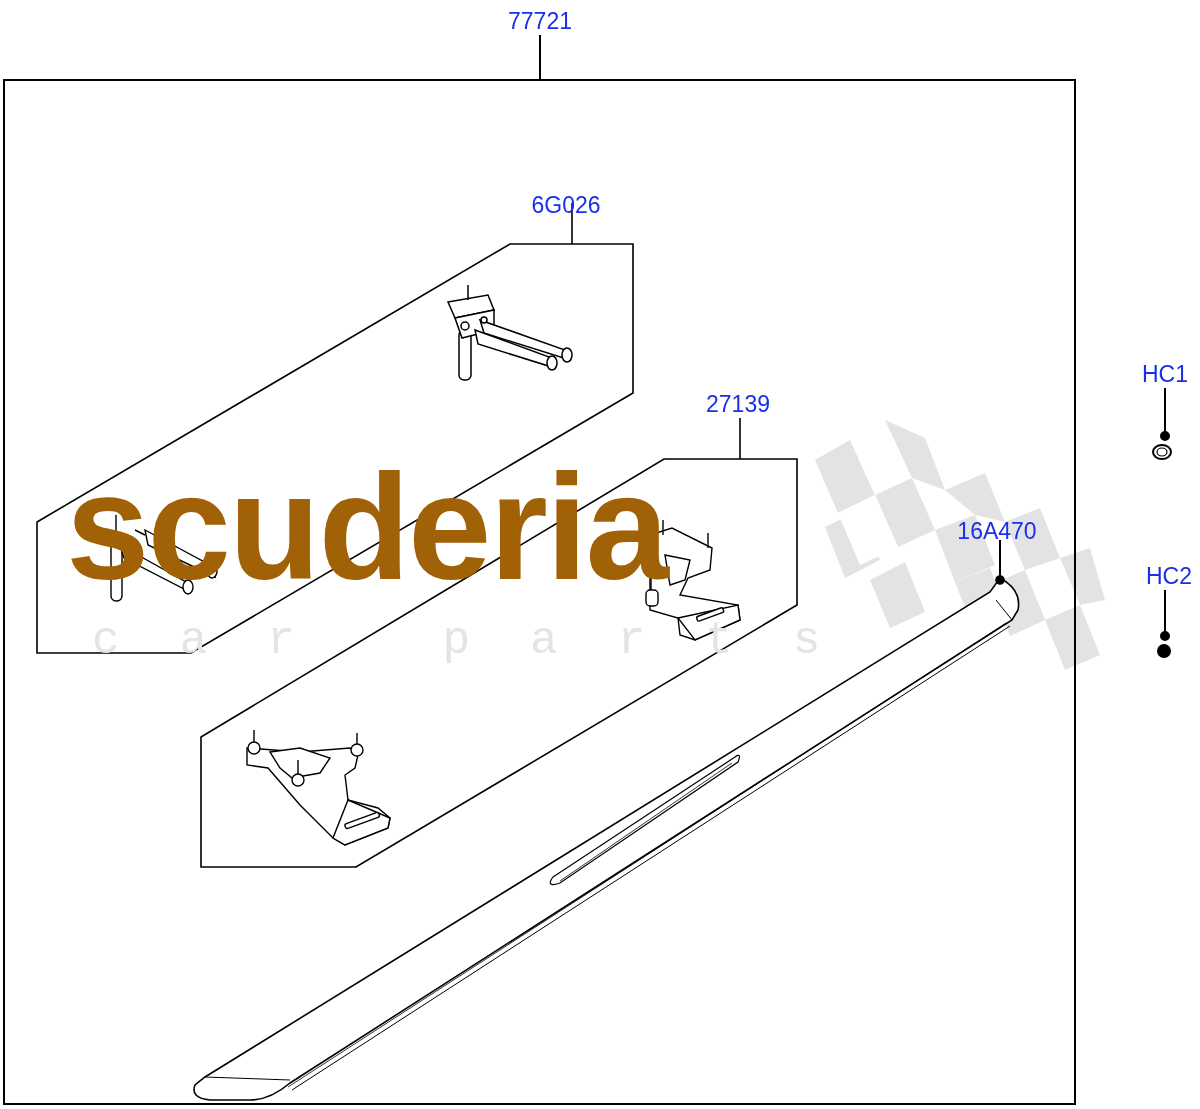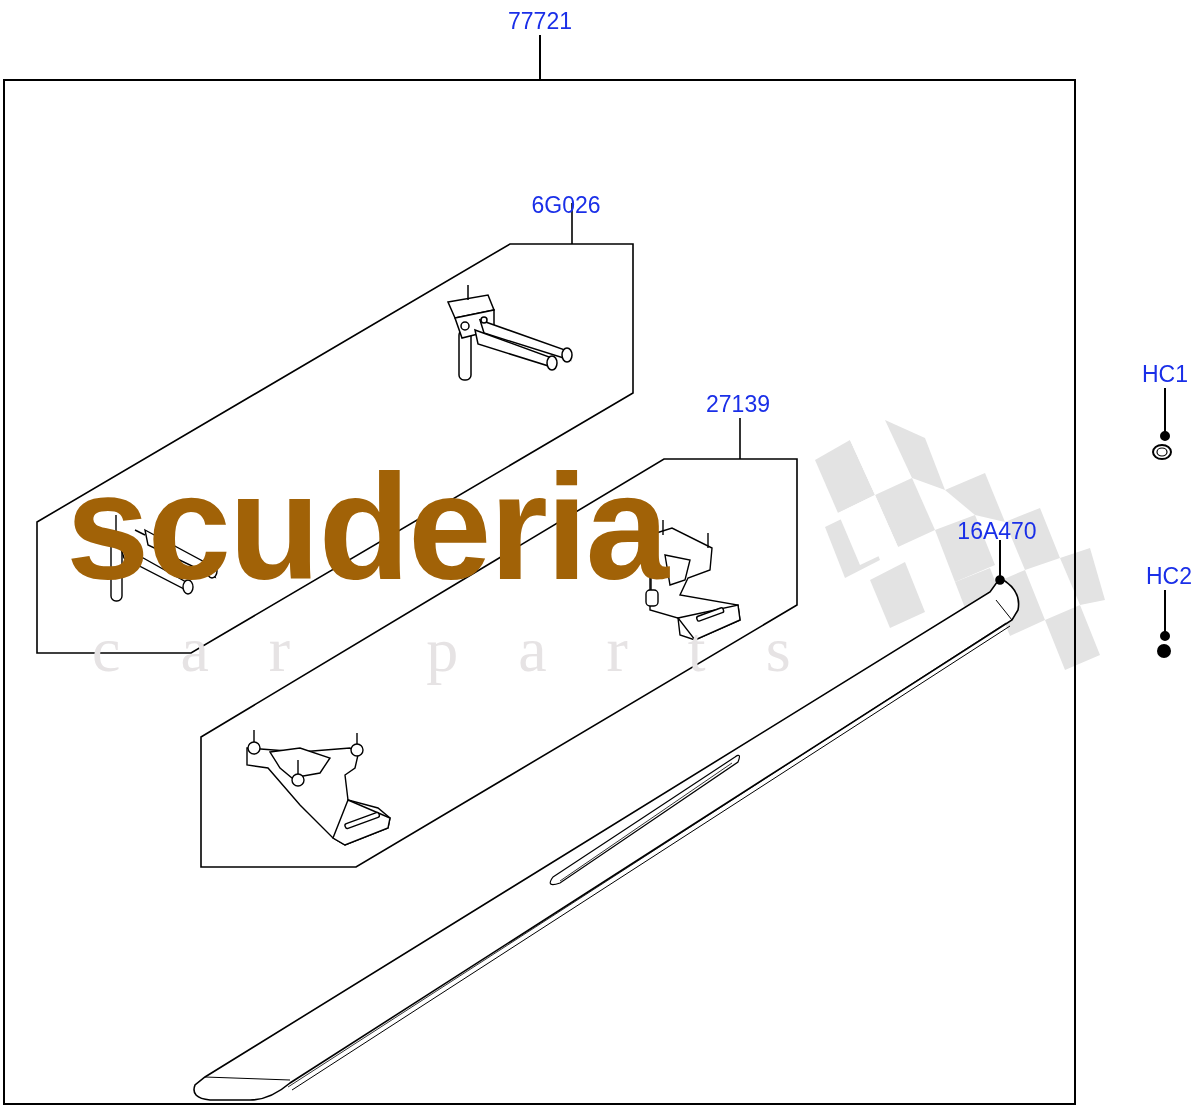--- a/index.html
+++ b/index.html
@@ -6,22 +6,22 @@
   body { width: 1200px; height: 1109px; position: relative; overflow: hidden;
          font-family: "Liberation Sans", sans-serif; }
   #diagram { position: absolute; left: 0; top: 0; width: 1200px; height: 1109px; }
   .callout-label { position: absolute; color: #1a2fe8; font-size: 23px;
                    font-family: "Liberation Sans", sans-serif; line-height: 1;
                    transform: translateX(-50%); white-space: nowrap; }
   .wm-big { position: absolute; left: 66px; top: 452px; color: #a16207;
             font-size: 150px; font-weight: bold; letter-spacing: -2px;
             font-family: "Liberation Sans", sans-serif; line-height: 1; }
   .wm-small { position: absolute; left: 92px; top: 618px; color: #e6e3e4;
-              font-size: 64px; letter-spacing: 60px;
-              font-family: Liberation Serif, serif; line-height: 1; }
+              font-size: 46px; letter-spacing: 60px;
+              font-family: Liberation Mono, monospace; line-height: 1; }
 </style>
 </head>
 <body>
 
 <svg id="diagram" viewBox="0 0 1200 1109" xmlns="http://www.w3.org/2000/svg">
 
   <g fill="#e3e3e3">
     <polygon points="815,460 850,440 875,495 838,513"></polygon>
     <polygon points="875,495 912,478 935,530 898,547"></polygon>
     <polygon points="850,440 885,420 905,470 875,495" fill="#ffffff"></polygon>

